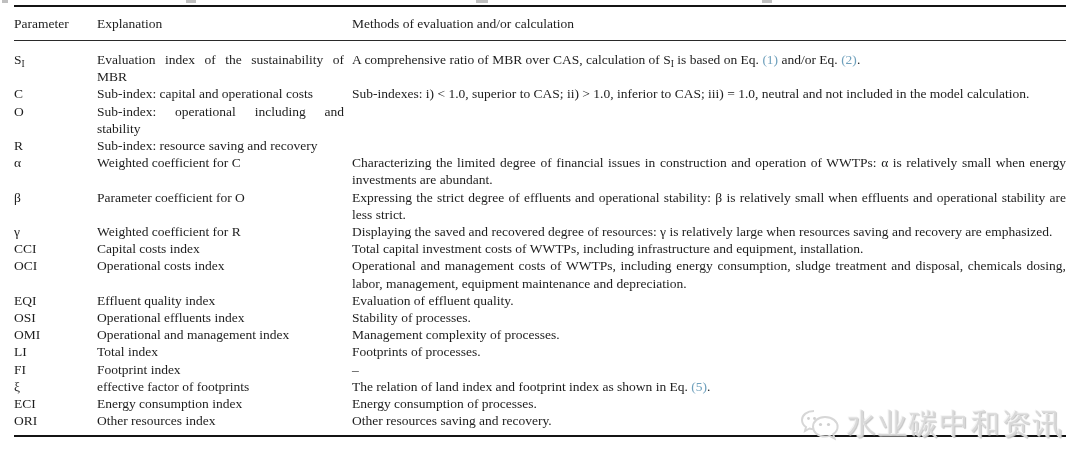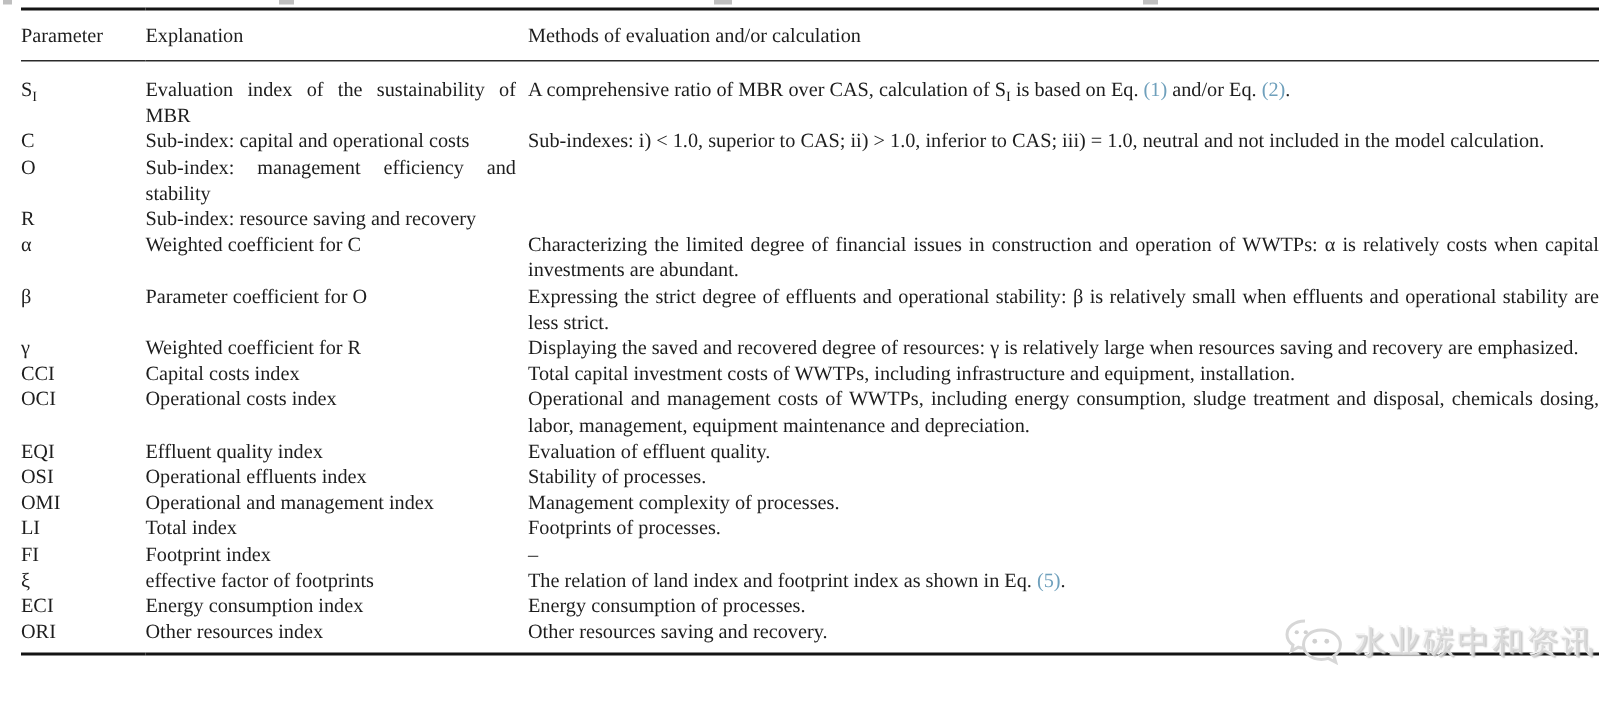--- a/index.html
+++ b/index.html
@@ -53,21 +53,21 @@
     vertical-align: baseline;
     position: relative; bottom: -3px;
   }
   a.eqlink { color: #6FA0BC; text-decoration: none; cursor: pointer; }
 
   .watermark {
     position: absolute;
     right: 16px; bottom: 22px;
     display: flex; align-items: center; gap: 7px;
     color: #d9d9d9;
-    font-size: 21px;
+    font-size: 29px;
     letter-spacing: 2px;
     font-family: "Liberation Sans", sans-serif;
     text-shadow: -1px -1px 0 #f4f4f4, 1px 1px 1px #c4c4c4;
     user-select: none;
     white-space: nowrap;
   }
   .watermark svg { display: block; }
 </style>
 </head>
 <body>
@@ -96,30 +96,30 @@
         <td class="expl">Evaluation index of the sustainability of MBR</td>
         <td class="methods">A comprehensive ratio of MBR over CAS, calculation of S<sub class="ssub">I</sub> is based on Eq. <a class="eqlink">(1)</a> and/or Eq. <a class="eqlink">(2)</a>.</td>
       </tr>
       <tr>
         <td class="param">C</td>
         <td class="expl">Sub-index: capital and operational costs</td>
         <td class="methods" rowspan="3">Sub-indexes: i) &lt; 1.0, superior to CAS; ii) &gt; 1.0, inferior to CAS; iii) = 1.0, neutral and not included in the model calculation.</td>
       </tr>
       <tr>
         <td class="param">O</td>
-        <td class="expl">Sub-index: management efficiency and stability</td>
+        <td class="expl">Sub-index: operational including and stability</td>
       </tr>
       <tr>
         <td class="param">R</td>
         <td class="expl">Sub-index: resource saving and recovery</td>
       </tr>
       <tr>
         <td class="param">α</td>
         <td class="expl">Weighted coefficient for C</td>
-        <td class="methods">Characterizing the limited degree of financial issues in construction and operation of WWTPs: α is relatively costs when capital investments are abundant.</td>
+        <td class="methods">Characterizing the limited degree of financial issues in construction and operation of WWTPs: α is relatively small when energy investments are abundant.</td>
       </tr>
       <tr>
         <td class="param">β</td>
         <td class="expl">Parameter coefficient for O</td>
         <td class="methods">Expressing the strict degree of effluents and operational stability: β is relatively small when effluents and operational stability are less strict.</td>
       </tr>
       <tr>
         <td class="param">γ</td>
         <td class="expl">Weighted coefficient for R</td>
         <td class="methods">Displaying the saved and recovered degree of resources: γ is relatively large when resources saving and recovery are emphasized.</td>

